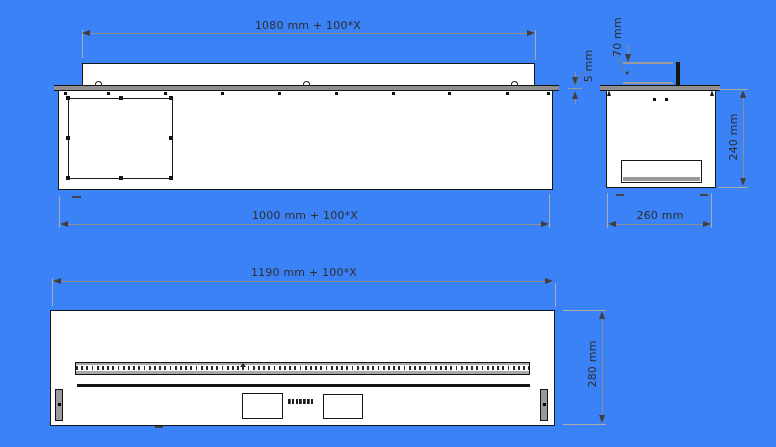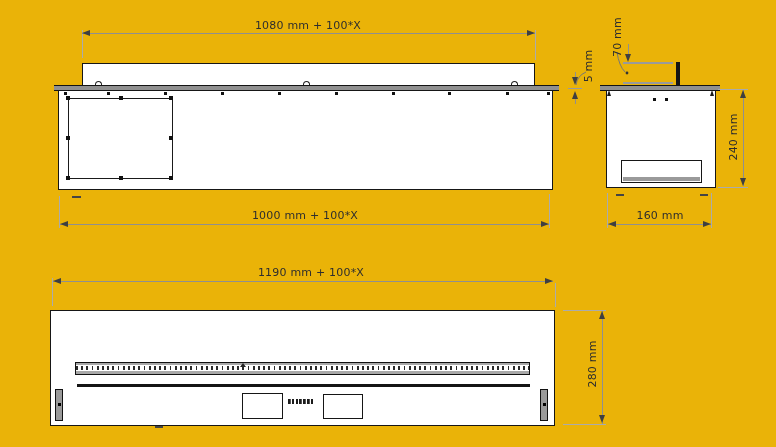--- a/index.html
+++ b/index.html
@@ -1,16 +1,16 @@
 <!DOCTYPE html>
 <html><head>
 <meta charset="utf-8">
 <style>
   html,body{margin:0;padding:0;background:#fff;}
-  .canvas{position:relative;width:776px;height:447px;background:#eab308;overflow:hidden;
+  .canvas{position:relative;width:776px;height:447px;background:#3b82f6;overflow:hidden;
           font-family:"DejaVu Sans","Liberation Sans",sans-serif;color:#2e2e2e;}
   .canvas *{box-sizing:border-box;}
   
   .part{position:absolute;background:#fff;border:1.5px solid #161616;}
   .fillbar{position:absolute;background:#909090;border-top:1.5px solid #131313;border-bottom:1.5px solid #131313;}
   .blackline{position:absolute;background:#141414;}
   .grayline{position:absolute;background:#9a9a9a;}
   
   .dline{position:absolute;background:#8f8f8f;}
   .xline{position:absolute;background:#ababab;}
@@ -133,31 +133,31 @@
     <div class="dline" style="left:743px;top:90px;width:1px;height:96px"></div>
     <div class="ah ah-u" style="left:740px;top:90px"></div>
     <div class="ah ah-d" style="left:740px;top:178px"></div>
     <span class="vlabel" style="left:733px;top:137px">240 mm</span>
 
     <div class="xline" style="left:607px;top:193px;width:1px;height:35px"></div>
     <div class="xline" style="left:711px;top:193px;width:1px;height:35px"></div>
     <div class="dline" style="left:608px;top:224px;width:103px;height:1px"></div>
     <div class="ah ah-l" style="left:608px;top:221px"></div>
     <div class="ah ah-r" style="left:703px;top:221px"></div>
-    <span class="hlabel" style="left:660px;top:209px">160 mm</span>
+    <span class="hlabel" style="left:660px;top:209px">260 mm</span>
   </div>
 
   <div>
 
     <div class="xline" style="left:52px;top:278px;width:1px;height:28px"></div>
     <div class="xline" style="left:555px;top:283px;width:1px;height:24px"></div>
     <div class="dline" style="left:53px;top:281px;width:500px;height:1px"></div>
     <div class="ah ah-l" style="left:53px;top:278px"></div>
     <div class="ah ah-r" style="left:545px;top:278px"></div>
-    <span class="hlabel" style="left:311px;top:266px">1190 mm + 100*X</span>
+    <span class="hlabel" style="left:304px;top:266px">1190 mm + 100*X</span>
 
     <div class="part" style="left:50px;top:310px;width:505px;height:116px;border-width:1.6px"></div>
 
     <div class="strip">
       <div class="bandtop"></div>
       <div class="dots"></div>
       <div class="bandbot"></div>
     </div>
     <div class="marker" style="left:240px;top:363px"></div>
 

